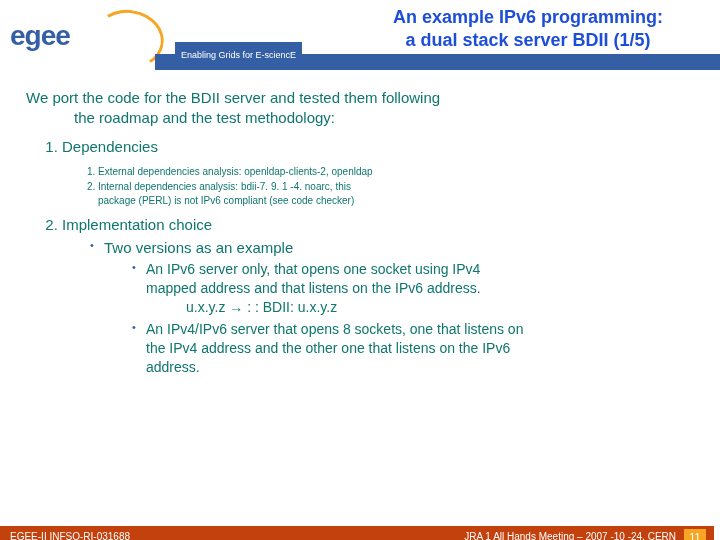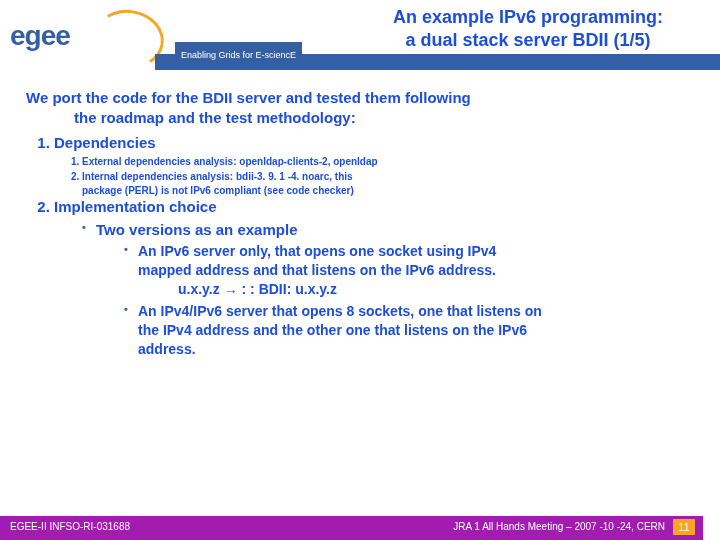--- a/index.html
+++ b/index.html
@@ -8,30 +8,30 @@
   .blueband{position:absolute;left:155px;top:54px;right:0;height:16px;background:#355fa4}
   .title{position:absolute;right:12px;top:6px;text-align:center;width:360px;font-size:18px;font-weight:bold;color:#1d4ed8;line-height:1.25}
   .title .pager{font-size:18px}
   .logo{position:absolute;left:10px;top:8px;width:140px;height:58px}
   .logo-ellipse{position:absolute;left:84px;top:2px;width:64px;height:52px;border:3px solid #f6a623;border-radius:50% 50% 50% 50%/50% 50% 50% 50%;background:#fff;border-left-color:transparent;border-bottom-color:transparent;transform:rotate(10deg)}
   .logo-text{position:absolute;left:0;top:12px;font-size:28px;font-weight:bold;letter-spacing:-1px}
   .logo-text .e1{color:#355fa4}
   .logo-text .g{color:#355fa4}
   .logo-text .e2{color:#355fa4}
   .logo-text .e3{color:#355fa4}
-  .body{padding:18px 16px 0 26px;font-size:15px;color:#1d4ed8;font-weight:bold;line-height:1.35}
-  .body ol{margin:0;padding-left:28px}
+  .body{padding:18px 16px 0 26px;font-size:15px;color:#0f766e;font-weight:normal;line-height:1.35}
+  .body ol{margin:8px;padding-left:28px}
   .body ol ol{font-size:10px}
   .body ul{list-style:none;margin:2px 0 0 0;padding-left:28px}
   .body ul li{position:relative;padding-left:14px;margin-bottom:4px}
   .body ul li:before{content:"•";position:absolute;left:0;top:0;color:#355fa4;font-size:11px}
   .body ul ul li{font-size:14px}
   .sub-indent{padding-left:40px;display:block}
   .arrow{font-family:Arial}
-  .footer{position:absolute;bottom:0;left:0;right:17px;height:24px;background:#a21caf;color:#fff;font-size:10px}
+  .footer{position:absolute;bottom:0;left:0;right:6px;height:14px;background:#c2410c;color:#fff;font-size:10px}
   .footer .fl{position:absolute;left:10px;top:5px}
   .footer .fc{position:absolute;right:38px;top:5px}
   .footer .fr{position:absolute;right:8px;top:3px;background:#f6a623;color:#fff;font-weight:normal;font-size:11px;width:22px;height:16px;text-align:center;line-height:16px}
   .intro{margin:0 0 4px 0}
   .intro-pad{padding-left:48px;display:block}
   .li-tight{margin-top:2px}
 </style>
 </head>
 <body>
 
@@ -57,21 +57,21 @@
     <span class="intro-pad">the roadmap and the test methodology:</span>
   </p>
   <ol>
     <li>
       <span>Dependencies</span>
       <ol>
         <li class="li-tight">
           <span>External dependencies analysis:</span><span> openldap-clients-2, openldap</span><br>
         </li>
         <li class="li-tight">
-          <span>Internal dependencies analysis</span><span>: bdii-3. 9. 1 -4. noarc, this</span><br>
+          <span>Internal dependencies analysis</span><span>: bdii-7. 9. 1 -4. noarc, this</span><br>
           <span>package (PERL) is not IPv6 compliant (see code checker)</span>
         </li>
       </ol>
     </li>
     <li>
       <span>Implementation choice</span>
       <ul>
         <li>
           <span>Two versions as an example</span>
           <ul>

